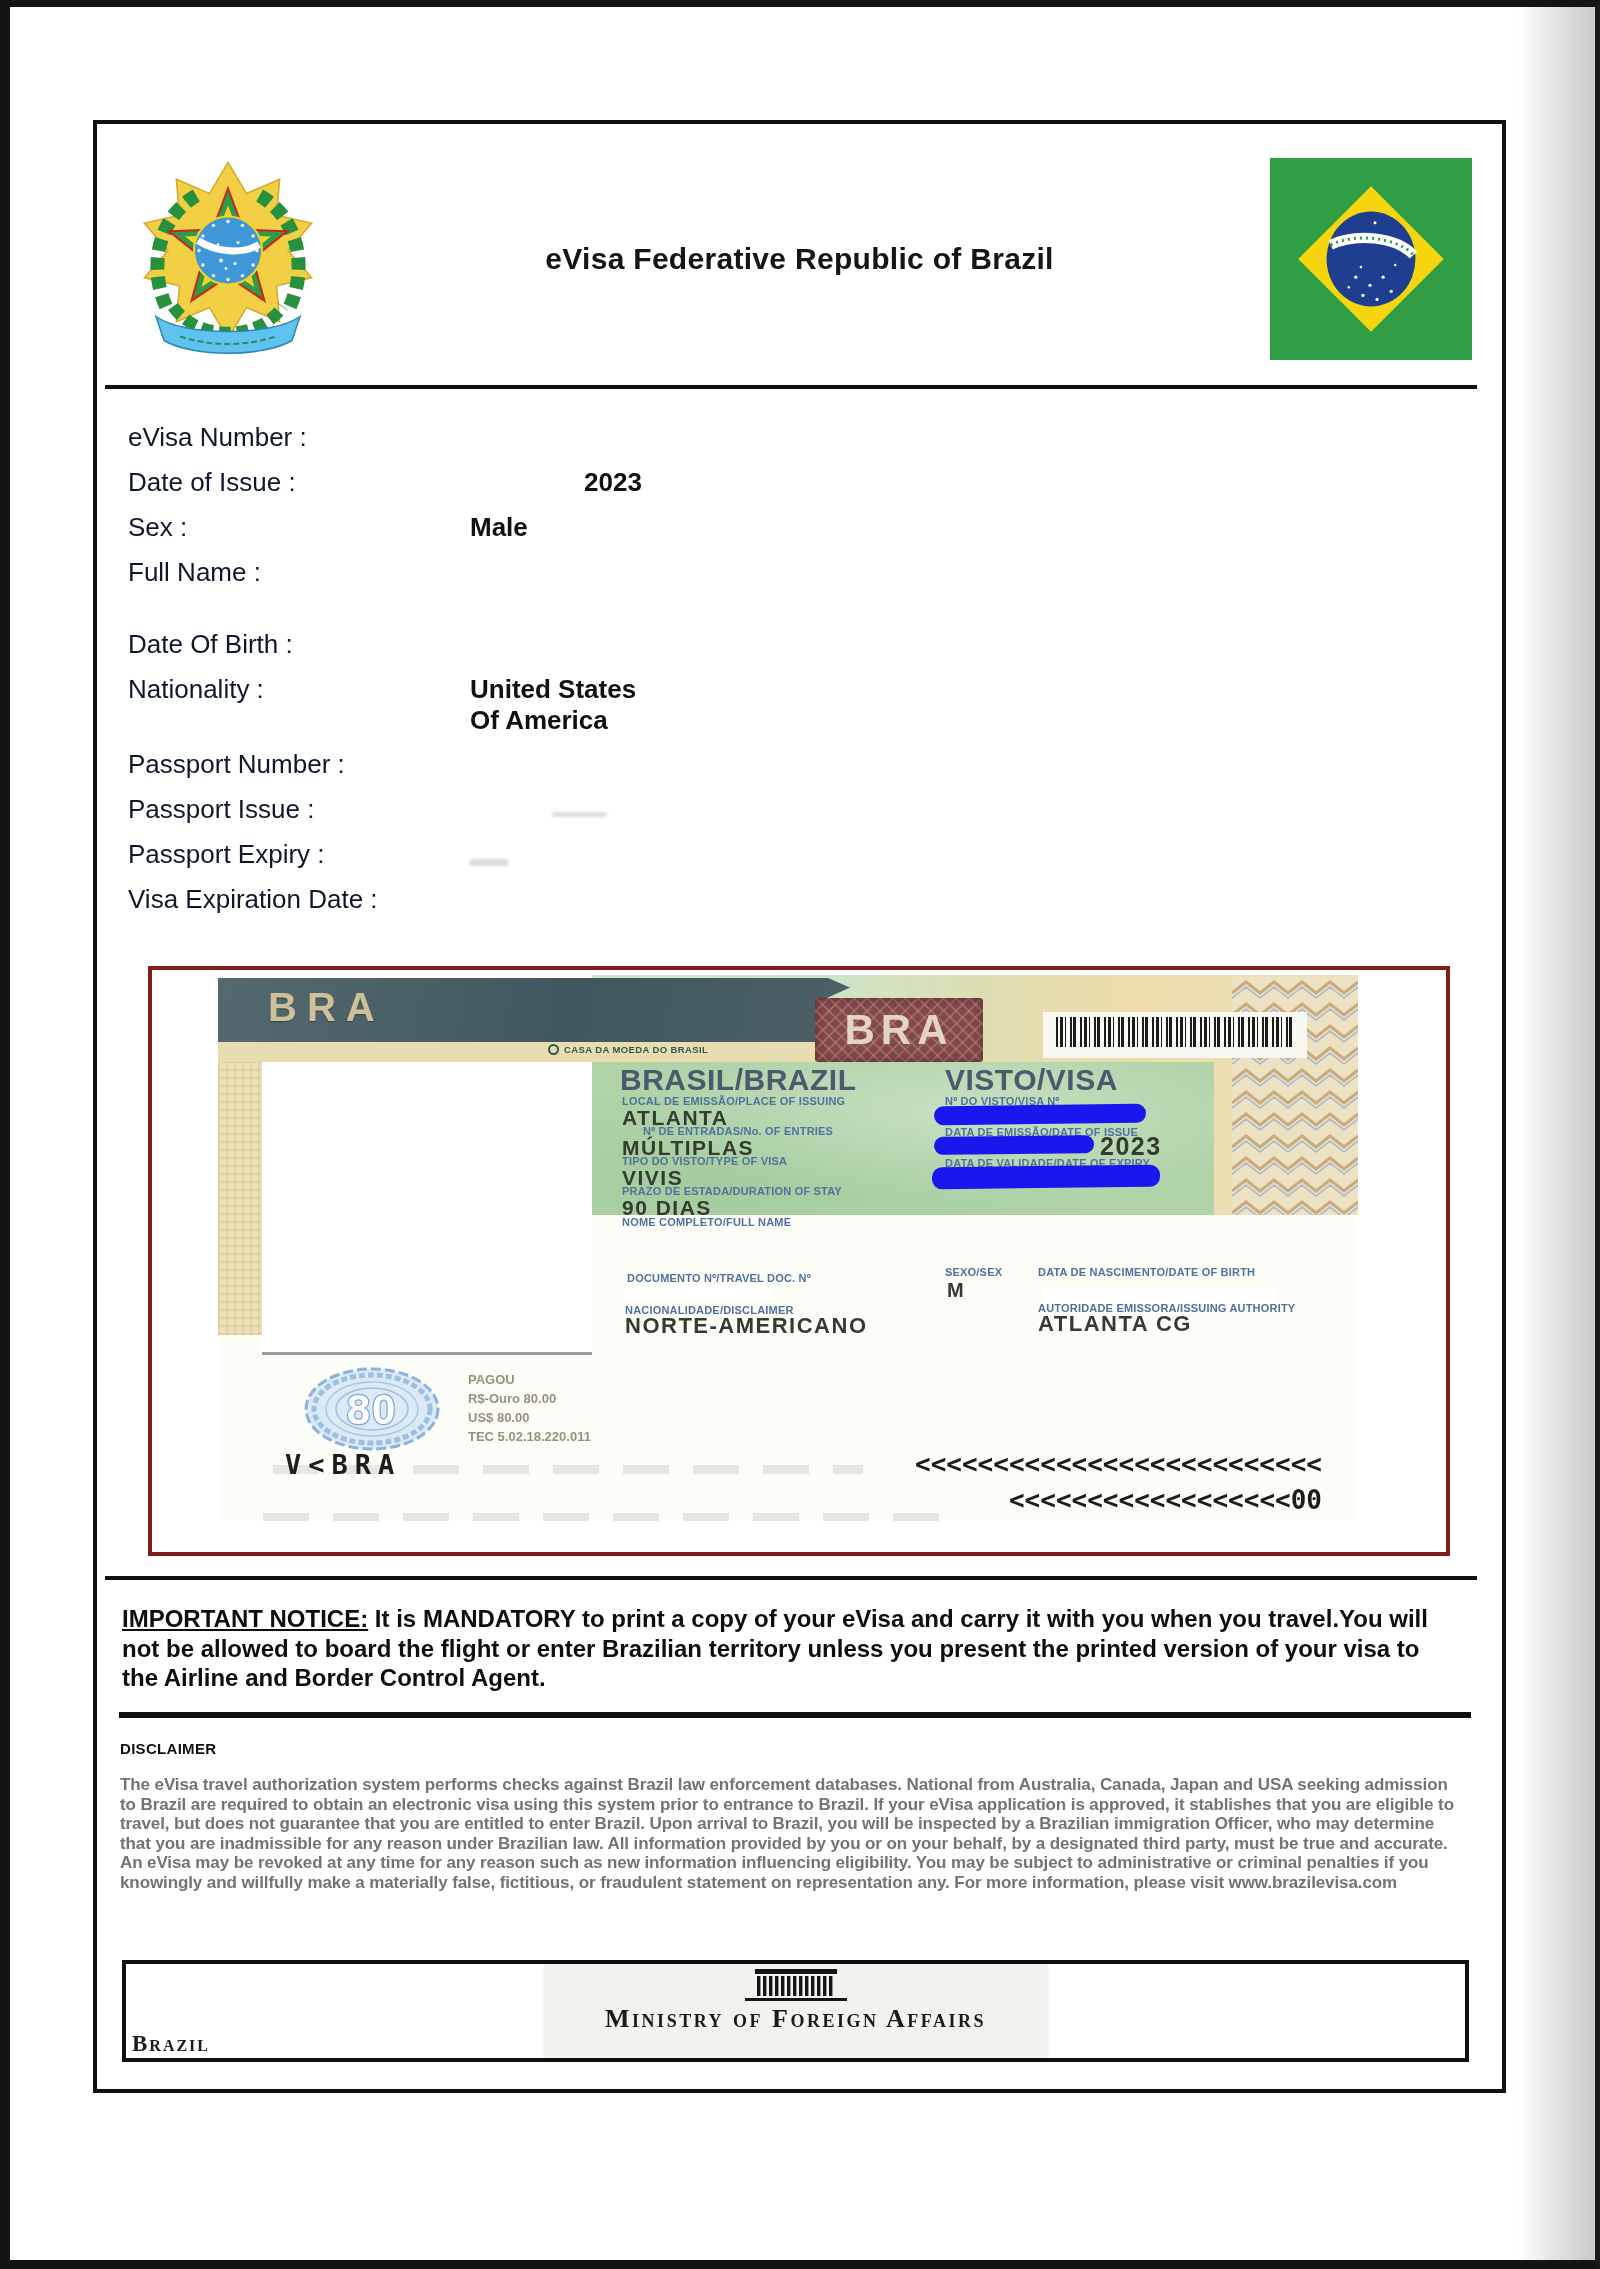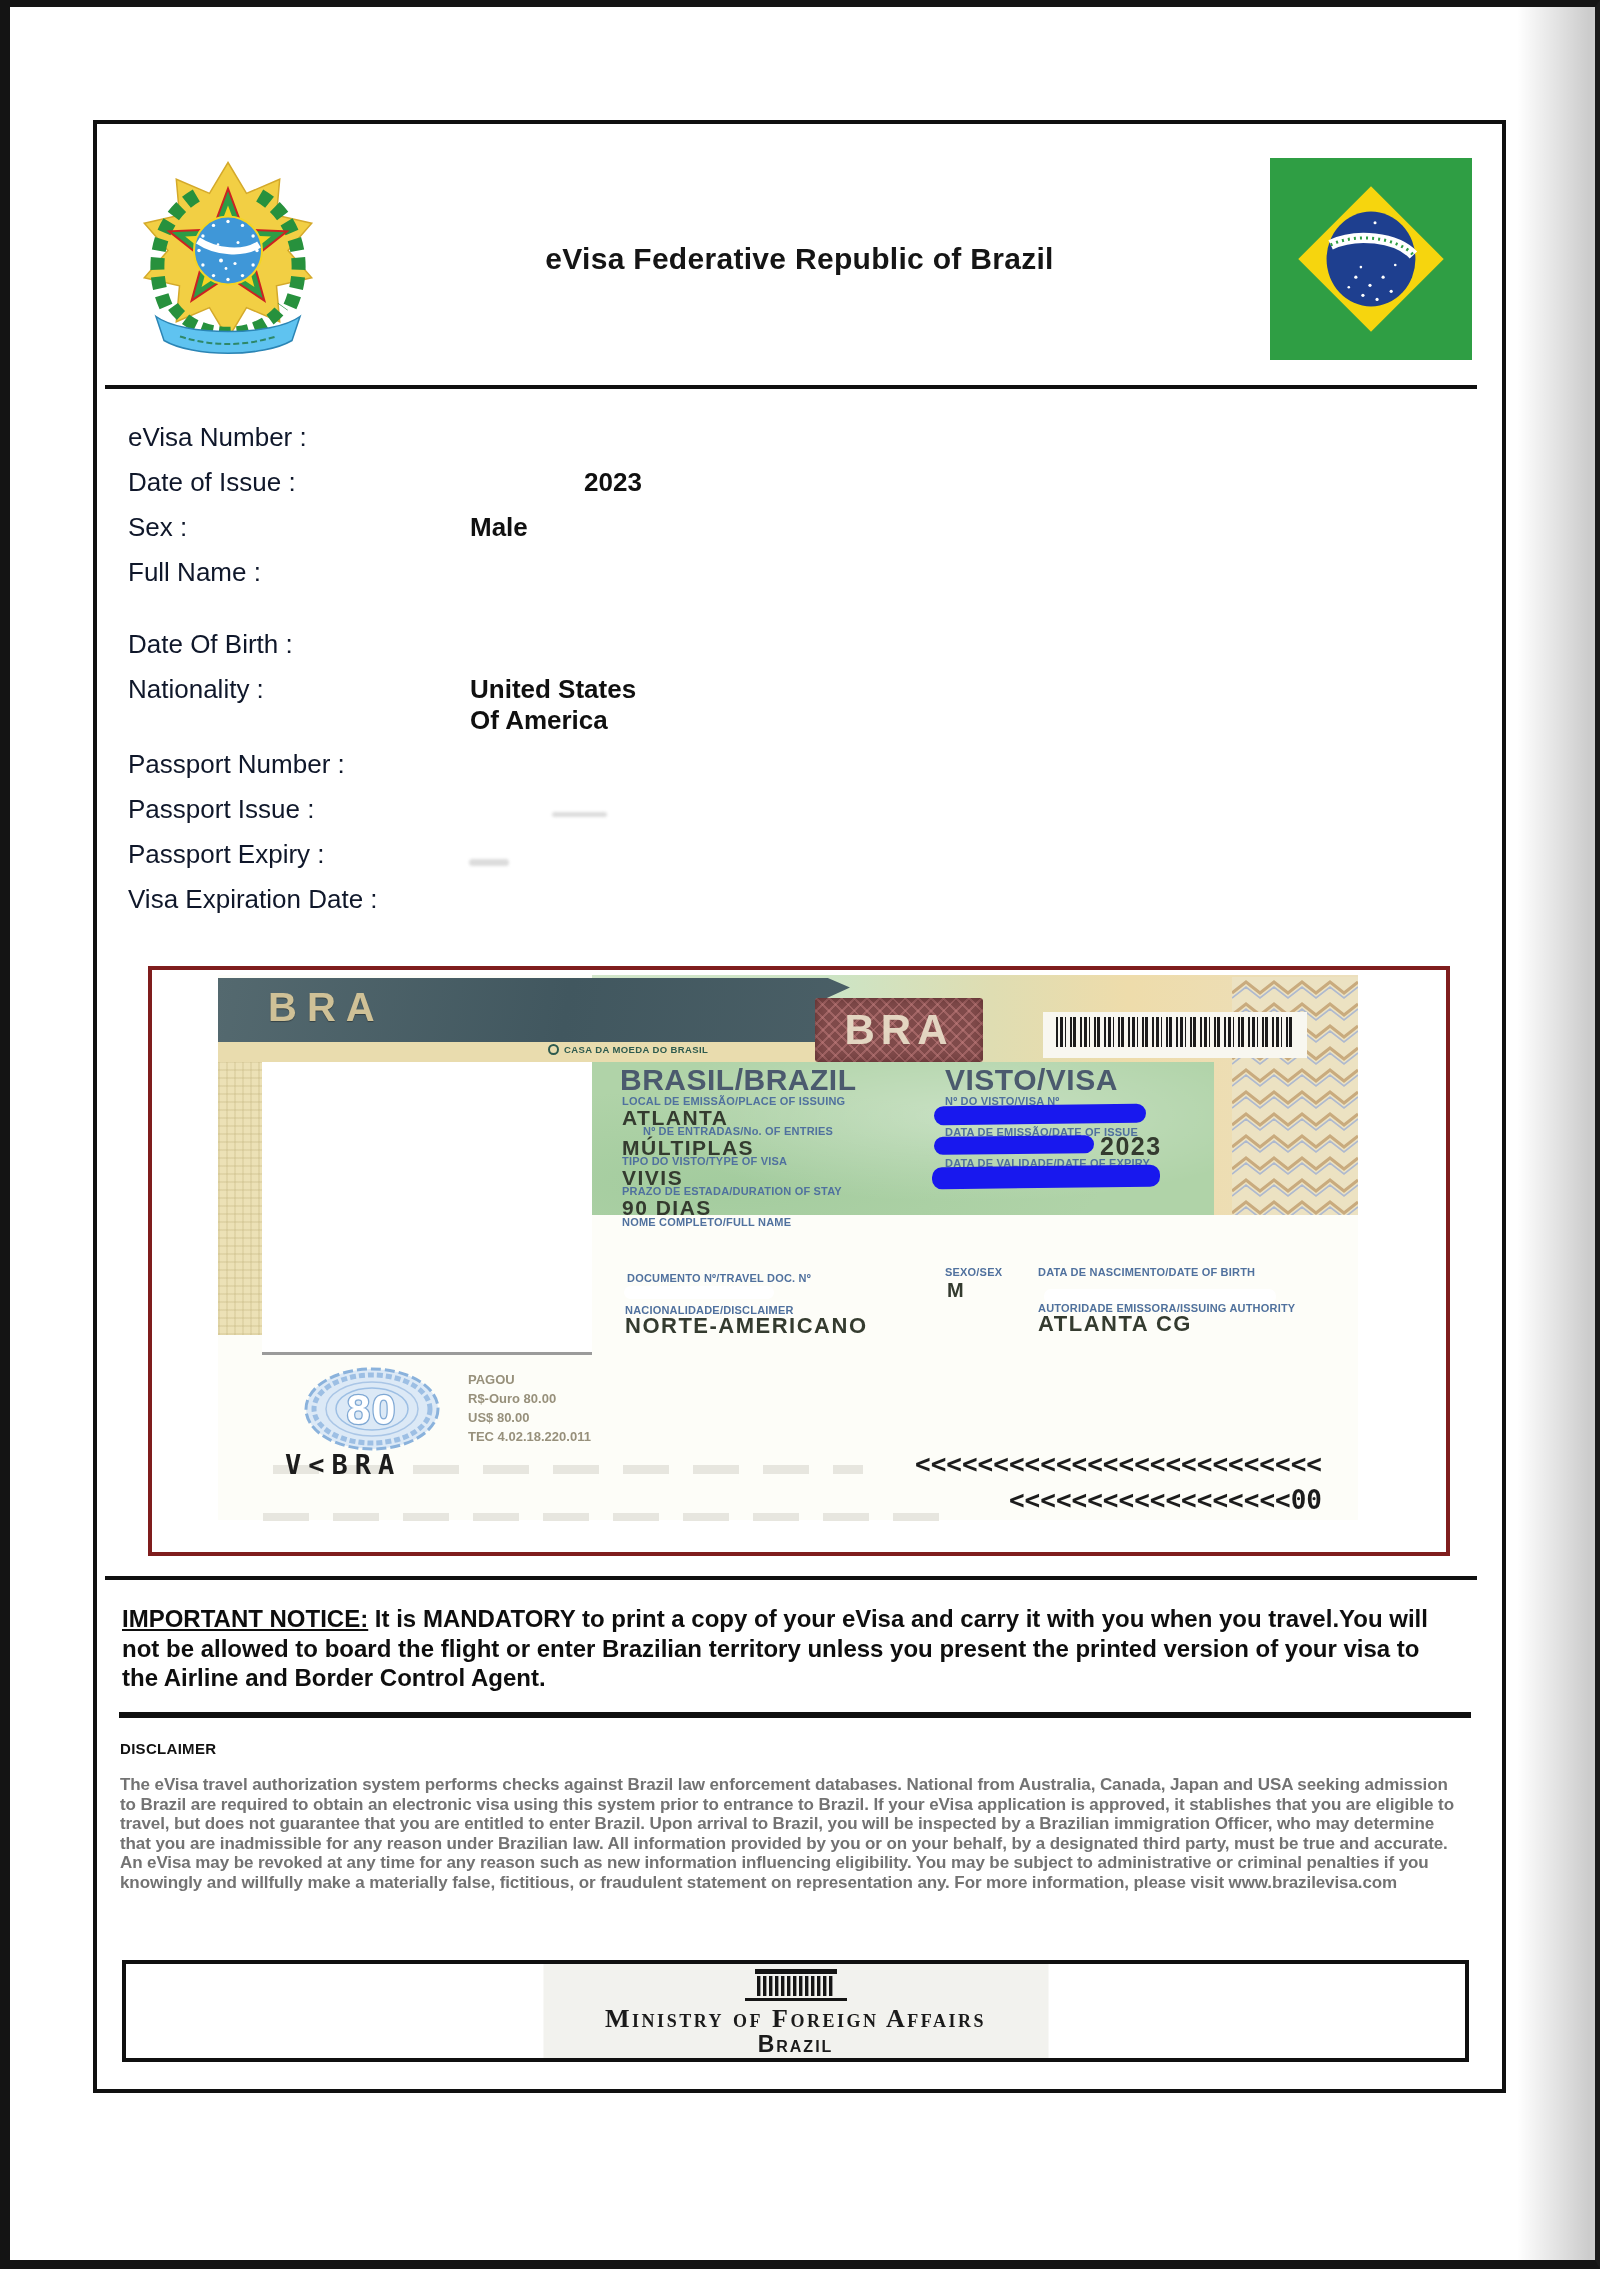--- a/index.html
+++ b/index.html
@@ -70,23 +70,23 @@
   .disc-h{position:absolute;left:23px;top:1616px;font-size:15px;font-weight:700;letter-spacing:.3px;color:#111;}
   .disc-body{position:absolute;left:23px;top:1651px;width:1347px;font-size:17px;font-weight:700;
              line-height:19.6px;letter-spacing:-0.1px;color:#737373;}
   
   .ministry-box{position:absolute;left:25px;top:1836px;width:1339px;height:94px;border:4px solid #101010;background:#fff;}
   .ministry-bg{position:absolute;left:50%;transform:translateX(-50%);top:0;width:505px;height:100%;background:#f2f2ee;}
   .ministry-icon{position:absolute;left:50%;transform:translateX(-50%);top:5px;}
   .ministry-t1{position:absolute;left:0;right:0;top:40px;text-align:center;
     font-family:"Liberation Serif",serif;font-variant:small-caps;font-size:26px;font-weight:600;
     letter-spacing:2.5px;color:#1b1b1b;}
-  .ministry-t2{position:absolute;left:0;right:0;top:67px;text-align:center;
-    font-family:Liberation Sans, sans-serif;font-variant:small-caps;font-size:23px;font-weight:600;
-    letter-spacing:2px;color:#1b1b1b;}
+  .ministry-t2{position:absolute;left:0;right:0;top:67px;text-align:left;
+    font-family:Liberation Serif, serif;font-variant:small-caps;font-size:23px;font-weight:600;
+    letter-spacing:2px;color:#1b1b1b;padding-left:6px;}
 </style>
 </head>
 <body>
 
 <div class="page">
   <div class="content-box">
 
     <div class="abs" style="left:31px;top:31px;width:200px;height:215px;">
       <svg width="200" height="215" viewBox="0 0 200 212">
         <polygon fill="#f2cf44" stroke="#d4a92a" stroke-width="1.5" points="100,6 118.5,36.9 151.7,22.8 148.5,58.7 183.7,66.8 160,94 183.7,121.2 148.5,129.3 151.7,165.2 118.5,151.1 100,182 81.5,151.1 48.3,165.2 51.5,129.3 16.3,121.2 40,94 16.3,66.8 51.5,58.7 48.3,22.8 81.5,36.9"></polygon>
@@ -230,21 +230,21 @@
             <ellipse cx="72" cy="44" rx="58" ry="34" fill="none" stroke="#9dbfe4" stroke-width="5" stroke-dasharray="6 3"></ellipse>
             <ellipse cx="72" cy="44" rx="46" ry="27" fill="none" stroke="#aac6e6" stroke-width="1.5"></ellipse>
             <ellipse cx="72" cy="44" rx="36" ry="21" fill="none" stroke="#9dbfe4" stroke-width="1.5"></ellipse>
             <text x="72" y="59" text-anchor="middle" font-family="Liberation Sans, sans-serif" font-size="42" font-weight="bold" letter-spacing="2" fill="#ffffff" stroke="#7fa8d4" stroke-width="2.5" paint-order="stroke">80</text>
           </svg>
         </div>
         <div class="fee-lines">
           <div>PAGOU</div>
           <div>R$-Ouro 80.00</div>
           <div>US$ 80.00</div>
-          <div>TEC 4.02.18.220.011</div>
+          <div>TEC 5.02.18.220.011</div>
         </div>
 
         <div class="stk-smudge" style="left:55px;top:490px;width:590px;height:9px;"></div>
         <div class="stk-smudge" style="left:45px;top:538px;width:700px;height:8px;"></div>
         <div class="mrz" style="left:67px;top:476px;font-size:27px;letter-spacing:7px;">V&lt;BRA</div>
         <div class="mrz" style="right:36px;top:476px;font-size:26px;">&lt;&lt;&lt;&lt;&lt;&lt;&lt;&lt;&lt;&lt;&lt;&lt;&lt;&lt;&lt;&lt;&lt;&lt;&lt;&lt;&lt;&lt;&lt;&lt;&lt;&lt;</div>
         <div class="mrz" style="right:36px;top:512px;font-size:26px;">&lt;&lt;&lt;&lt;&lt;&lt;&lt;&lt;&lt;&lt;&lt;&lt;&lt;&lt;&lt;&lt;&lt;&lt;00</div>
       </div>
     </div>
 

